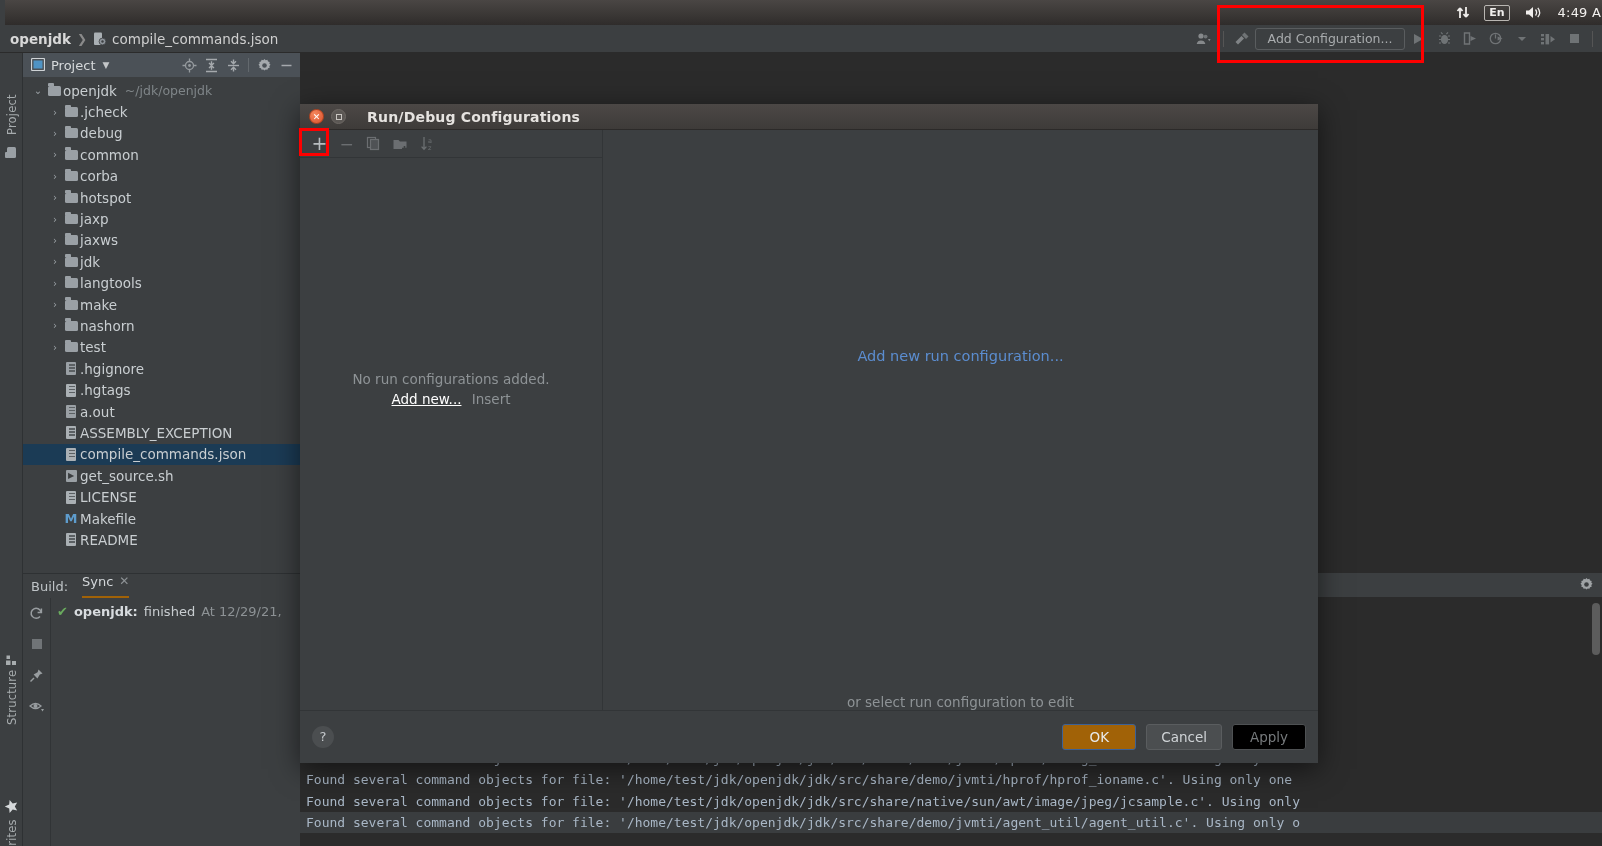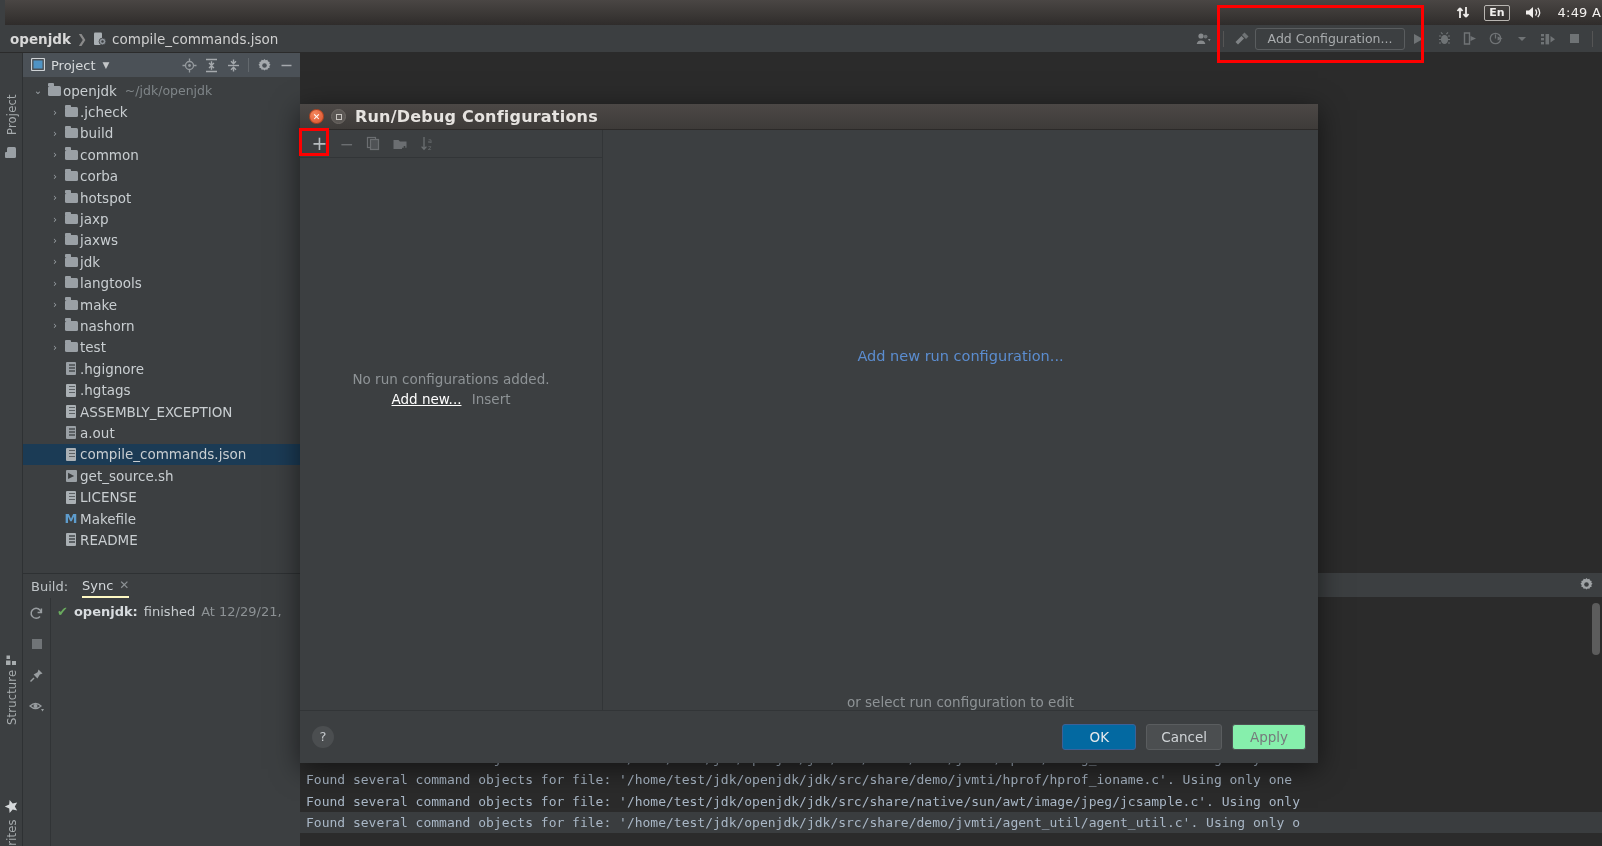--- a/index.html
+++ b/index.html
@@ -111,22 +111,22 @@
   
   .build-panel {
     position: absolute; left: 23px; top: 573px; width: 277px; height: 273px;
     background: #3c3f41; border-top: 1px solid #2e3133;
   }
   .build-head {
     height: 24px; display: flex; align-items: center; padding-left: 8px; gap: 14px;
     color: #bfc4c7; font-size: 13px;
   }
   .build-tab {
-    height: 24px; display: flex; align-items: center; gap: 6px;
-    border-bottom: 2px solid #fef9c3; color: #d3d7da;
+    height: 24px; display: flex; align-items: flex-start; gap: 6px;
+    border-bottom: 2px solid #a16207; color: #d3d7da;
   }
   .build-tab .x { color:#8e9396; font-size: 12px; }
   .build-body { display: flex; height: 249px; }
   .build-side { width: 27px; padding-top: 6px; display:flex; flex-direction:column; align-items:center; gap: 13px;}
   .bs-ico { width:18px;height:18px;display:flex;align-items:center;justify-content:center;opacity:.8;}
   .build-content { flex: 1; padding: 6px 0 0 6px; border-left: 1px solid #313436; }
   .build-line { display: flex; align-items: center; gap: 6px; font-size: 13px; color: #c8cdd0; }
   .build-line b { color: #d8dcdf; }
   .build-line .at { color: #8d9295; }
   .check { color: #6aab5e; font-size: 13px; }
@@ -170,21 +170,21 @@
     background: radial-gradient(circle at 35% 30%, #f5875d, #d9512c);
     color: #fff; font-size: 9px; display:flex;align-items:center;justify-content:center;
     border: 1px solid #b4431f;
   }
   .btn-max {
     width: 15px; height: 15px; border-radius: 50%;
     background: #5b5754; border: 1px solid #6d6864;
     display:flex;align-items:center;justify-content:center;
   }
   .btn-max i { width:6px;height:6px;border:1.3px solid #c9c5c1; display:block;}
-  .dlg-title .t { color: #e6e3e0; font-size: 16px; font-weight: bold; margin-left: 2px; letter-spacing:.2px;}
+  .dlg-title .t { color: #e6e3e0; font-size: 14px; font-weight: bold; margin-left: 14px; letter-spacing:.2px;}
 
   .dlg-body { display: flex; height: 580px; }
   .dlg-left { width: 303px; border-right: 1px solid #323537; display: flex; flex-direction: column; }
   .dlg-toolbar {
     height: 28px; display: flex; align-items: center; gap: 4px; padding-left: 8px;
     border-bottom: 1px solid #323537;
   }
   .tb-ico { width: 23px; height: 23px; display: flex; align-items: center; justify-content: center; color: #b7bcbf; }
   .tb-ico.dim { opacity: .38; }
   .dlg-left-mid { flex: 1; display: flex; flex-direction: column; align-items: center; justify-content: center;
@@ -208,23 +208,23 @@
   .help-btn {
     width: 22px; height: 22px; border-radius: 50%; background: #4b4e50;
     color: #c4c8cb; font-size: 13px; display: flex; align-items: center; justify-content: center;
   }
   .foot-btns { margin-left: auto; display: flex; gap: 10px; }
   .btn {
     min-width: 74px; height: 26px; padding: 0 14px; border-radius: 3px;
     display: flex; align-items: center; justify-content: center;
     font-size: 13.5px;
   }
-  .btn.primary { background: #0369a1; color: #e8eaec; border: 1px solid #3c6197; }
+  .btn.primary { background: #a16207; color: #e8eaec; border: 1px solid #3c6197; }
   .btn.normal { background: #4b4e50; color: #d0d4d7; border: 1px solid #5a5d5f; }
-  .btn.disabled { background: #86efac; color: #767a7c; border: 1px solid #4e5153; }
+  .btn.disabled { background: #000000; color: #767a7c; border: 1px solid #4e5153; }
 
   
   .redbox { position: absolute; border: 3px solid #fe0000; pointer-events: none; }
 </style>
 </head>
 <body>
 
 <div id="root">
 
   <div class="os-bar">
@@ -419,21 +419,21 @@
             <span class="folder"></span>
           </span>
           <span class="lbl">.jcheck</span>
         </div>
         <div class="row">
           <span style="display:inline-block;width:25px"></span>
           <span class="arrow">›</span>
           <span class="ico">
             <span class="folder"></span>
           </span>
-          <span class="lbl">build</span>
+          <span class="lbl">debug</span>
         </div>
         <div class="row">
           <span style="display:inline-block;width:25px"></span>
           <span class="arrow">›</span>
           <span class="ico">
             <span class="folder"></span>
           </span>
           <span class="lbl">common</span>
         </div>
         <div class="row">
@@ -521,31 +521,31 @@
           <span class="arrow"></span>
           <span class="ico">
             <span class="file"></span>
           </span>
           <span class="lbl">.hgtags</span>
         </div>
         <div class="row">
           <span style="display:inline-block;width:25px"></span>
           <span class="arrow"></span>
           <span class="ico">
+            <span class="file" style="background:#9aa0a5"></span>
+          </span>
+          <span class="lbl">a.out</span>
+        </div>
+        <div class="row">
+          <span style="display:inline-block;width:25px"></span>
+          <span class="arrow"></span>
+          <span class="ico">
             <span class="file"></span>
           </span>
           <span class="lbl">ASSEMBLY_EXCEPTION</span>
-        </div>
-        <div class="row">
-          <span style="display:inline-block;width:25px"></span>
-          <span class="arrow"></span>
-          <span class="ico">
-            <span class="file" style="background:#9aa0a5"></span>
-          </span>
-          <span class="lbl">a.out</span>
         </div>
         <div class="row sel">
           <span style="display:inline-block;width:25px"></span>
           <span class="arrow"></span>
           <span class="ico">
             <span class="file" style="background:#aab0b4"></span>
           </span>
           <span class="lbl">compile_commands.json</span>
         </div>
         <div class="row">

